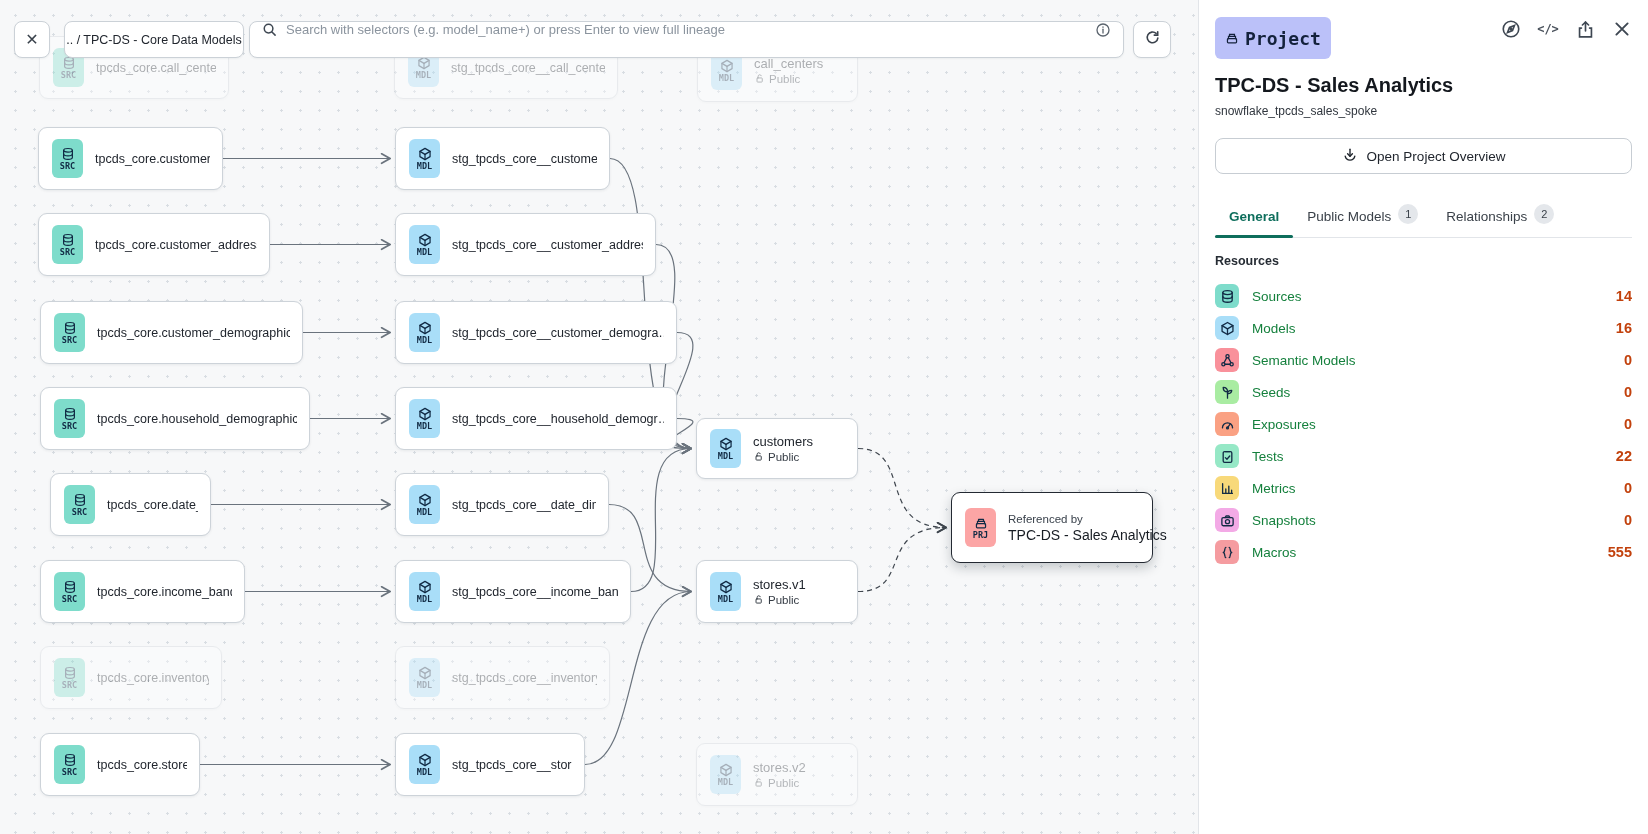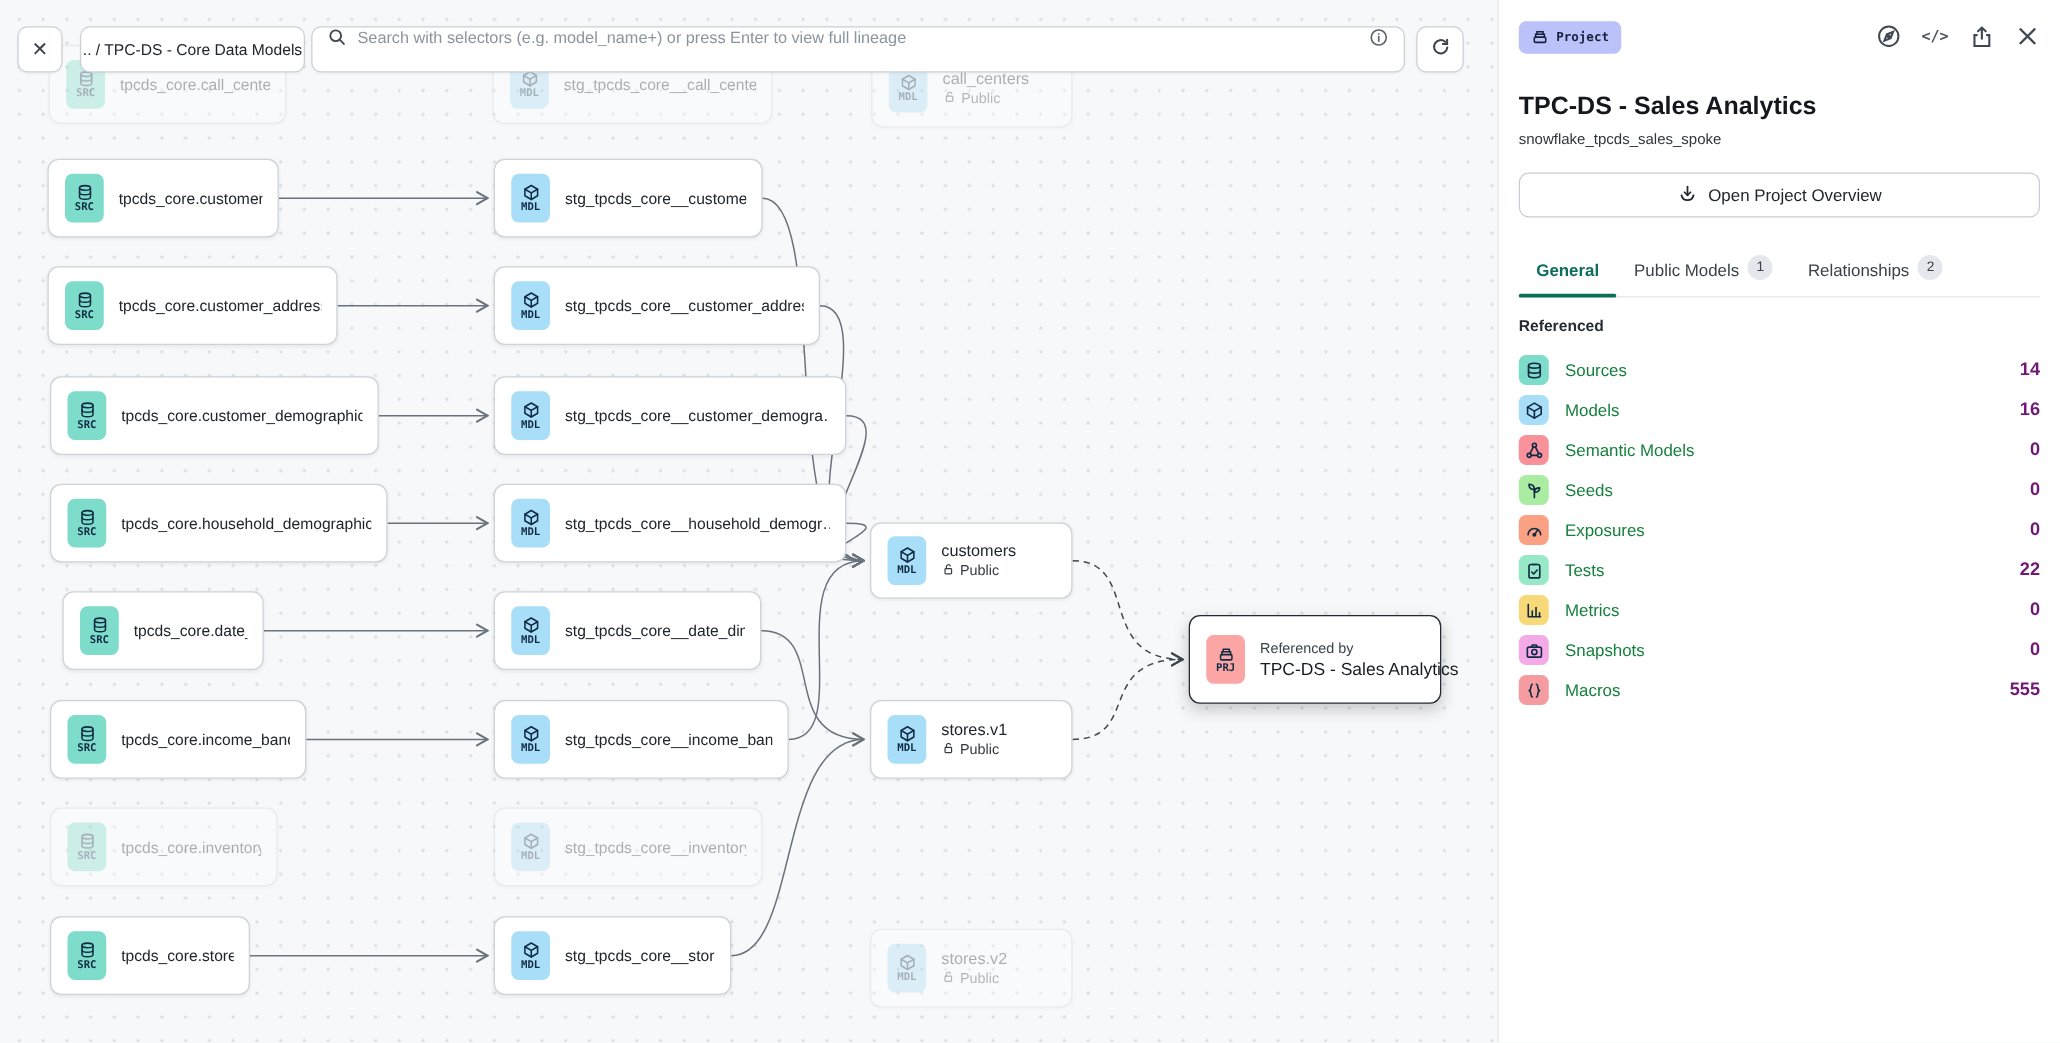--- a/index.html
+++ b/index.html
@@ -42,24 +42,24 @@
     display:flex; align-items:flex-start; gap:9px; padding:0 12px;
     box-shadow:0 1px 2px rgba(20,30,40,.05); }
   #searchInput { flex:1; border:none; outline:none; font-size:13px;
     font-family:"Liberation Sans",sans-serif; color:#21262E; background:transparent; }
   #searchInput::placeholder { color:#8B949E; }
   #refreshBtn { left:1133px; top:21px; width:38px; height:37px; }
 
   
   #panel { position:absolute; right:0; top:0; width:450px; height:834px;
     background:#fff; border-left:1px solid #E2E5E9; z-index:10; }
-  #projectPill { position:absolute; left:16px; top:17px; height:26px;
+  #projectPill { position:absolute; left:16px; top:17px; height:42px;
     display:inline-flex; align-items:center; gap:6px; padding:0 10px;
     background:#BBC1F9; border-radius:6px;
-    font-family:"DejaVu Sans Mono",monospace; font-size:10px; font-weight:bold;
+    font-family:"DejaVu Sans Mono",monospace; font-size:18px; font-weight:bold;
     color:#14223C; }
   #panelIcons { position:absolute; right:15px; top:18px; display:flex;
     align-items:center; gap:15px; color:#3E4752; }
   #panelIcons .pic { width:22px; height:22px; display:flex; align-items:center;
     justify-content:center; cursor:pointer; }
   #panelIcons .codeTxt { font-family:"DejaVu Sans Mono",monospace; font-size:12px;
     font-weight:bold; color:#4A525C; }
   #panelTitle { position:absolute; left:16px; top:74px; font-size:20px;
     font-weight:bold; color:#14181E; }
   #panelSubtitle { position:absolute; left:16px; top:104px; font-size:12px;
@@ -80,21 +80,21 @@
     min-width:20px; height:20px; border-radius:10px; background:#E4E7EB;
     font-size:11px; color:#3A4149; font-weight:normal; }
 
   #resHeading { position:absolute; left:16px; top:254px; font-size:12.5px;
     font-weight:bold; color:#262C34; }
   #resList { position:absolute; left:16px; top:280px; width:417px; }
   .resrow { display:flex; align-items:center; gap:13px; height:32px; }
   .resicon { width:24px; height:24px; border-radius:6px; display:flex;
     align-items:center; justify-content:center; flex:0 0 auto; }
   .reslabel { flex:1; font-size:13.5px; color:#15803d; }
-  .resvalue { font-size:14.5px; font-weight:bold; color:#701a75; }
+  .resvalue { font-size:14.5px; font-weight:bold; color:#c2410c; }
 </style>
 </head>
 <body>
 
 <div id="app">
 
   <div id="canvas">
     <svg id="edges" width="1198" height="834">
       <defs>
         <marker id="arrowG" viewBox="0 0 9 10" refX="8" refY="5" markerWidth="9" markerHeight="10" orient="auto-start-reverse">
@@ -532,21 +532,21 @@
         <div class="tab">
           <span>Public Models</span>
           <span class="tabbadge">1</span>
         </div>
         <div class="tab">
           <span>Relationships</span>
           <span class="tabbadge">2</span>
         </div>
       </div>
 
-    <div id="resHeading">Referenced</div>
+    <div id="resHeading">Resources</div>
     <div id="resList">
         <div class="resrow">
           <span class="resicon" style="background:#7EDCCB">
             <svg width="15" height="15" viewBox="0 0 16 16" fill="none" stroke="#122B45" stroke-width="1.4" stroke-linecap="round" stroke-linejoin="round">
               <ellipse cx="8" cy="3.8" rx="5" ry="2.1"></ellipse>
               <path d="M3 3.8v8.2c0 1.2 2.2 2.1 5 2.1s5-.9 5-2.1V3.8"></path>
               <path d="M3 8c0 1.2 2.2 2.1 5 2.1S13 9.2 13 8"></path>
             </svg>
           </span>
           <span class="reslabel">Sources</span>

